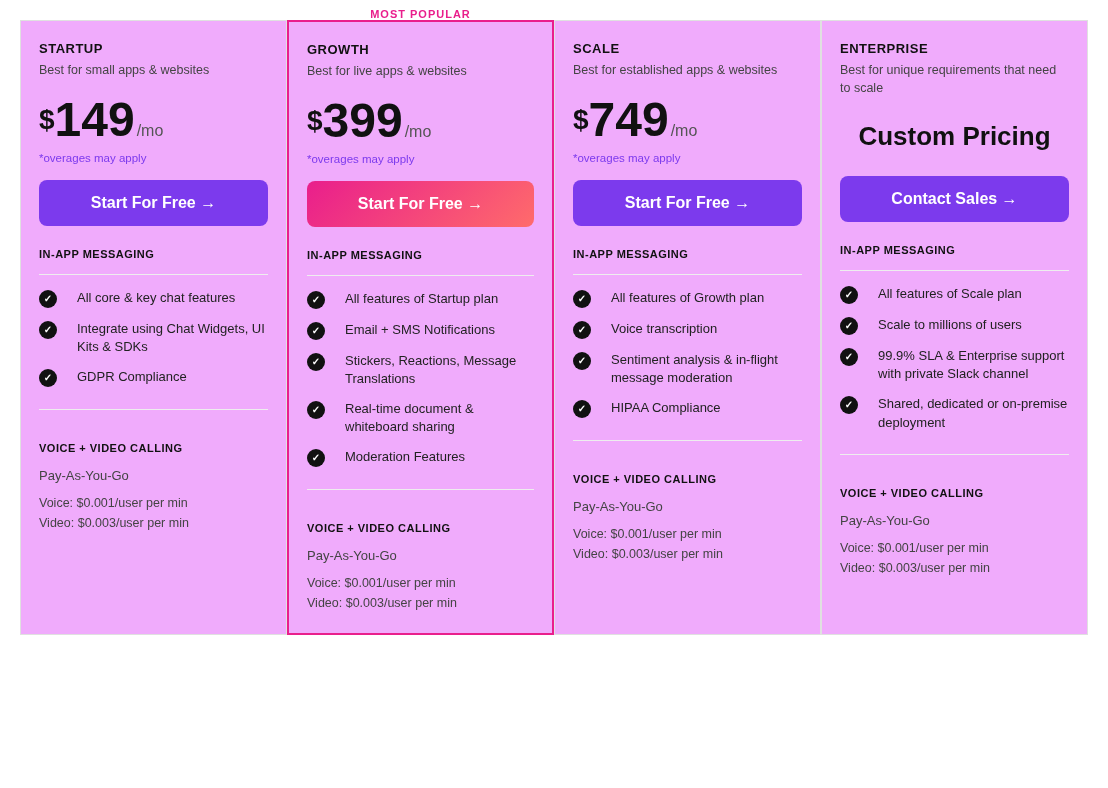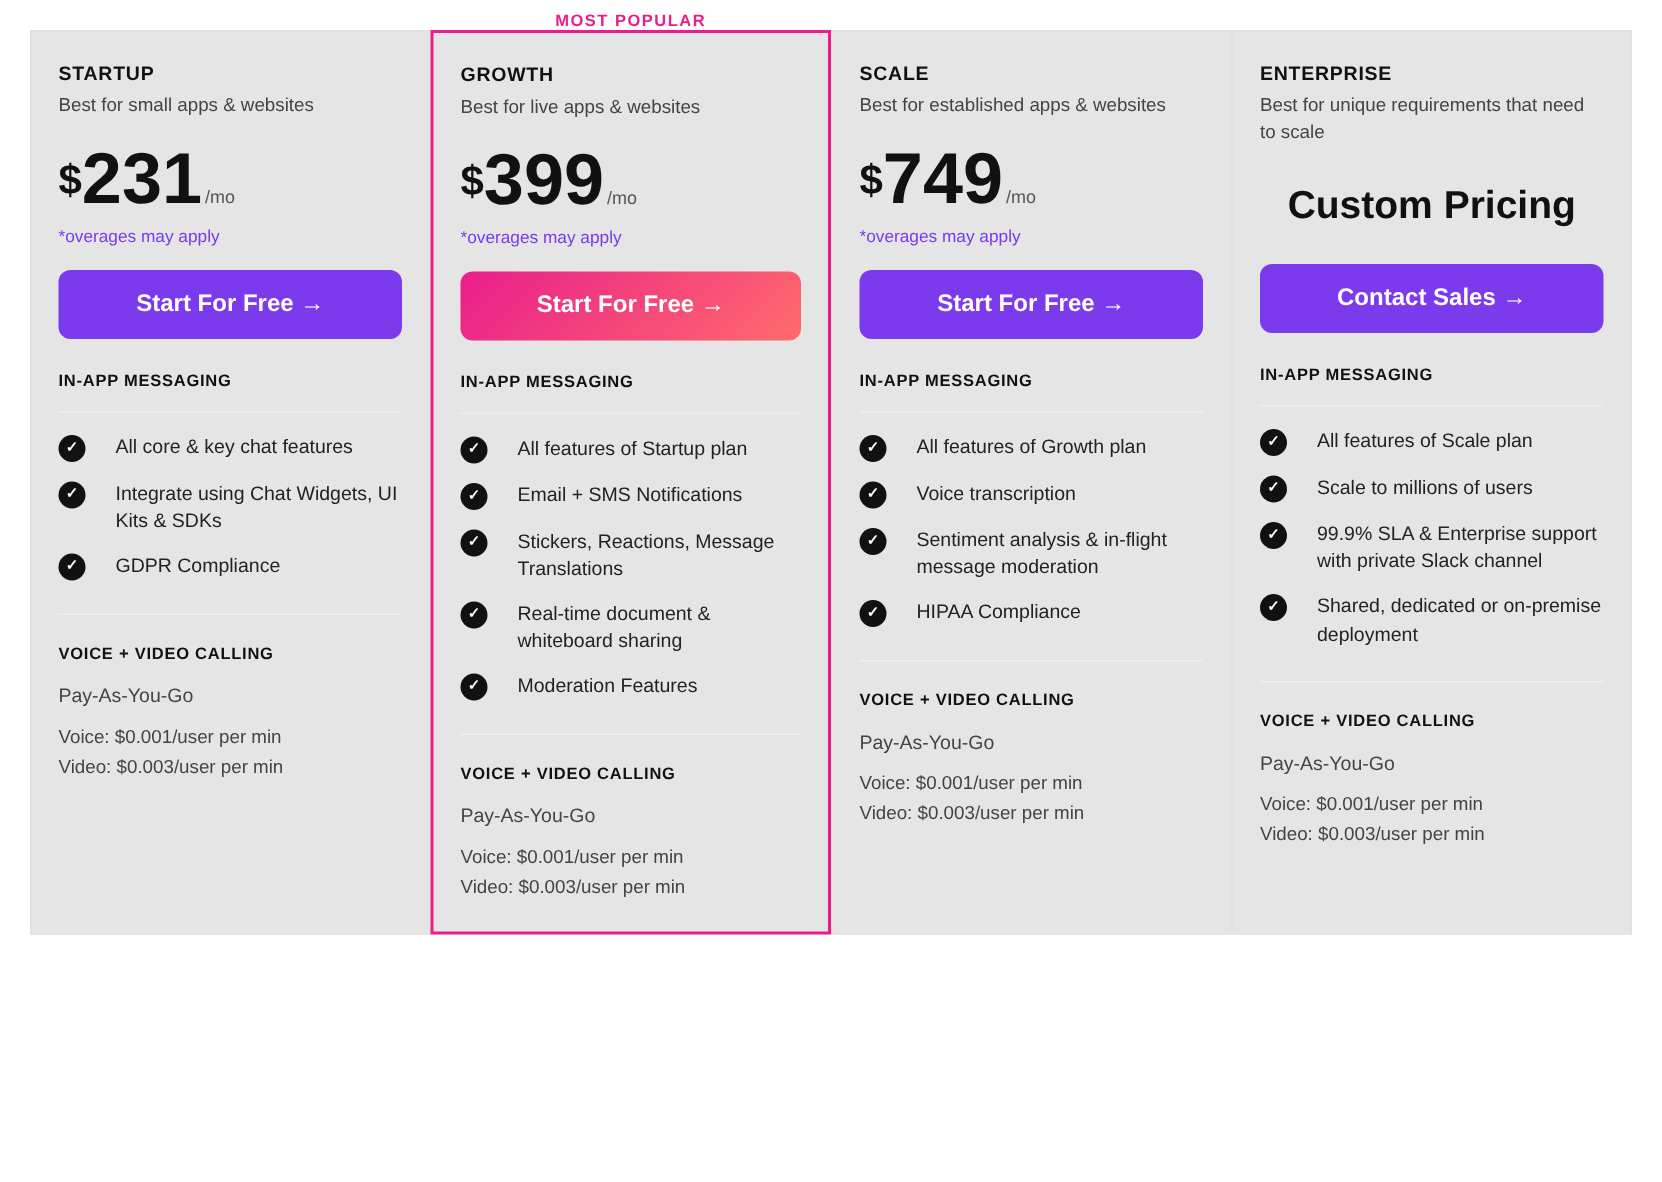--- a/index.html
+++ b/index.html
@@ -12,21 +12,21 @@
       display: grid;
       grid-template-columns: repeat(4, 1fr);
       gap: 0;
       max-width: 1108px;
       margin: 0 auto;
     }
     .plan-card {
       border: 1px solid #e0e0e0;
       padding: 20px 18px;
       position: relative;
-      background: #e5e5e5;
+      background: #f0abfc;
     }
     .plan-card.featured {
       border: 2px solid #e91e8c;
       border-top: 2px solid #e91e8c;
     }
     .most-popular-badge {
       position: absolute;
       top: -14px;
       left: 50%;
       transform: translateX(-50%);
@@ -63,21 +63,21 @@
     }
     .price-currency {
       font-size: 28px;
       font-weight: 700;
       color: #111;
       vertical-align: top;
       margin-top: 8px;
       display: inline-block;
     }
     .price-period {
-      font-size: 12px;
+      font-size: 16px;
       color: #555;
       margin-left: 2px;
     }
     .custom-pricing {
       font-size: 26px;
       font-weight: 800;
       color: #111;
       margin: 24px 0 24px 0;
       text-align: center;
     }
@@ -145,21 +145,21 @@
       margin-top: 1px;
     }
     .check-icon::after {
       content: '✓';
       color: #fff;
       font-size: 10px;
       font-weight: 700;
     }
     .voice-section {
       border-top: 1px solid #eee;
-      padding-top: 16px;
+      padding-top: 28px;
       margin-top: 8px;
     }
     .pay-as-you-go {
       font-size: 13px;
       color: #444;
       margin-bottom: 10px;
     }
     .voice-pricing {
       font-size: 12.5px;
       color: #444;
@@ -172,21 +172,21 @@
     }
   </style>
 </head>
 <body>
 
 <div class="pricing-grid">
 <div class="plan-card">
       <div class="plan-name">STARTUP</div>
       <div class="plan-description">Best for small apps &amp; websites</div>
       <div class="price-block">
-      <span class="price-currency">$</span><span class="price-amount">231</span><span class="price-period">/mo</span>
+      <span class="price-currency">$</span><span class="price-amount">149</span><span class="price-period">/mo</span>
     </div>
       <a class="overages-note">*overages may apply</a>
       <button class="cta-button cta-purple">Start For Free →</button>
       <div class="section-header">IN-APP MESSAGING</div>
       <hr class="divider">
       <ul class="feature-list">
         <li class="feature-item">
       <span class="check-icon"></span>
       <span>All core &amp; key chat features</span>
     </li>

